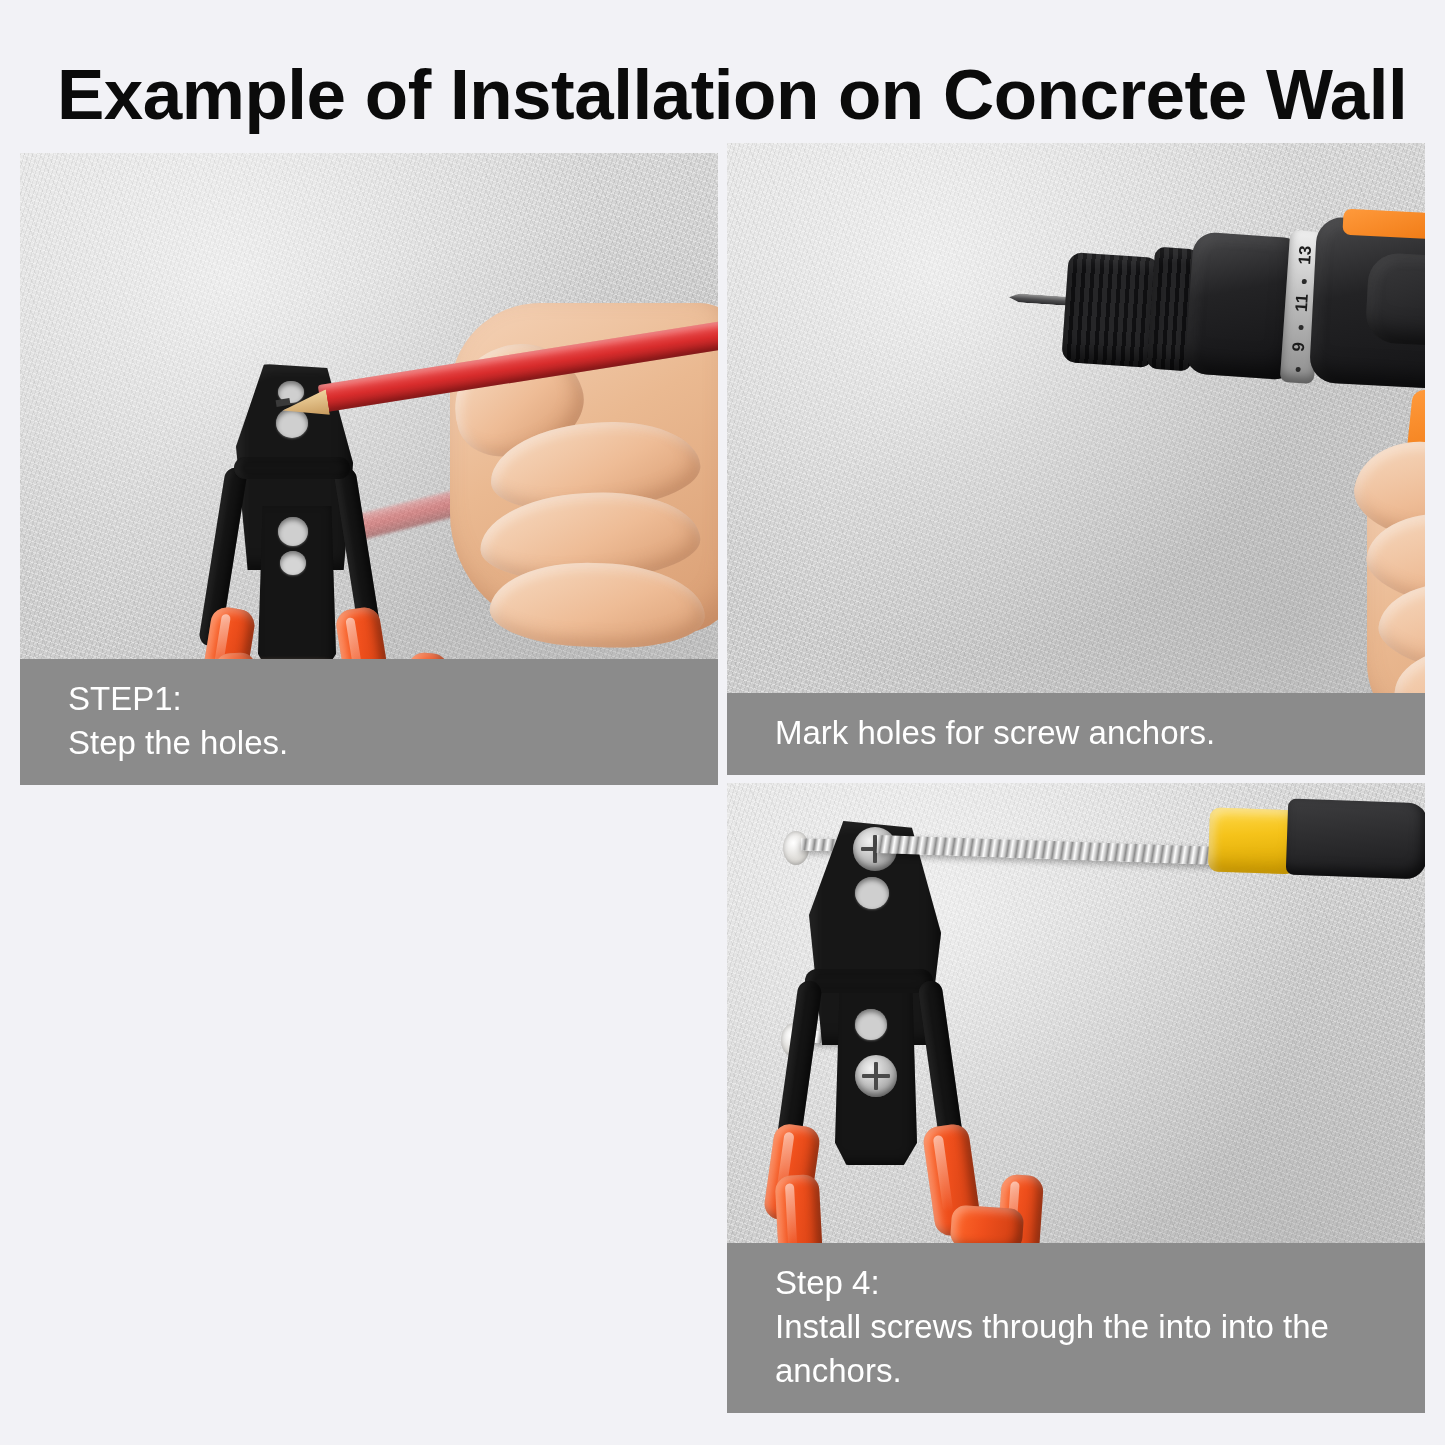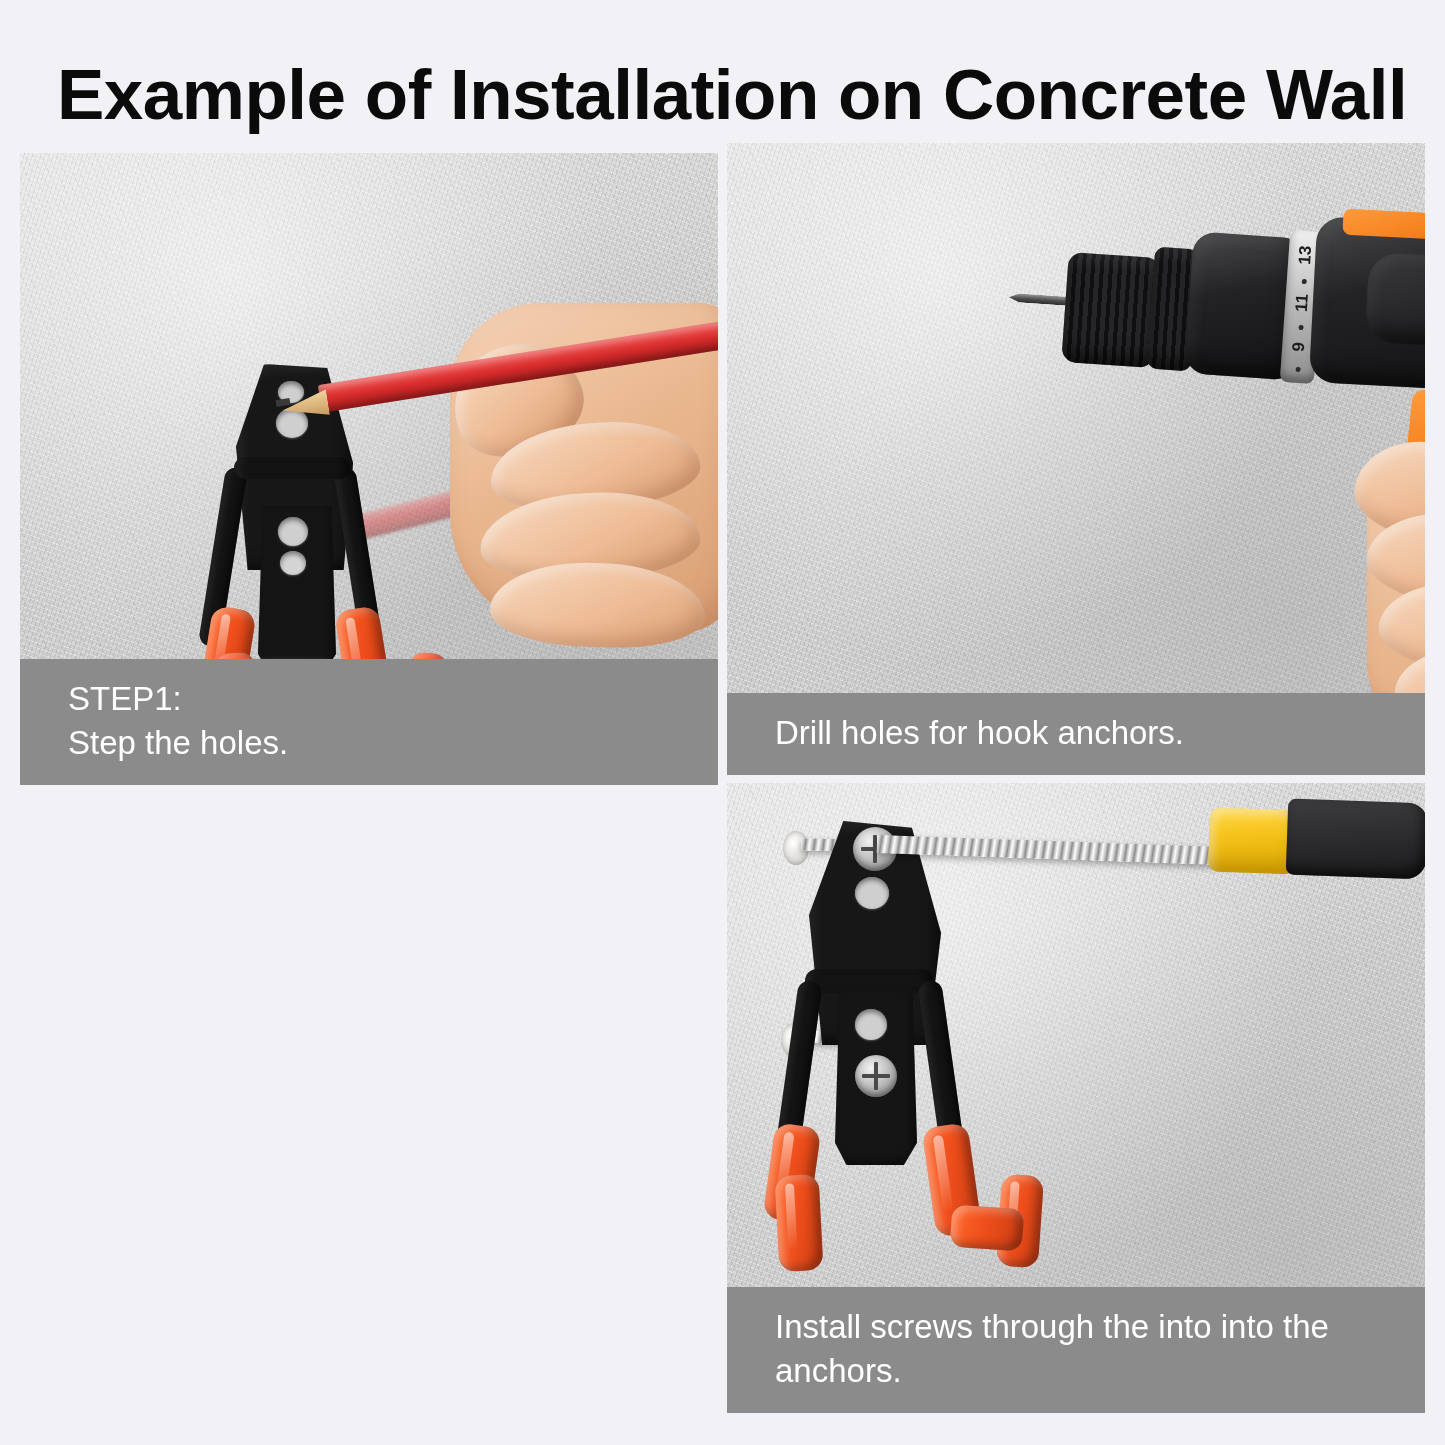--- a/index.html
+++ b/index.html
@@ -215,21 +215,21 @@
         <div class="accent-orange" style="left:682px;top:248px;width:46px;height:78px;border-radius:12px 6px 10px 16px;transform:rotate(6deg);"></div>
 
         <div class="hand" style="left:640px;top:300px;width:300px;height:300px;border-radius:70px 60px 40px 80px;"></div>
         <div class="finger" style="left:628px;top:300px;width:150px;height:96px;transform:rotate(10deg);"></div>
         <div class="finger" style="left:640px;top:372px;width:190px;height:92px;transform:rotate(8deg);"></div>
         <div class="finger" style="left:652px;top:440px;width:196px;height:90px;transform:rotate(6deg);"></div>
         <div class="finger" style="left:668px;top:504px;width:180px;height:86px;transform:rotate(4deg);"></div>
       </div>
 
       <div class="caption">
-        <span class="ln">Drill holes for hook anchors.</span>
+        <span class="ln">Mark holes for screw anchors.</span>
       </div>
     </div>
 
 
     <div class="cell c4">
       <div class="photo">
         <div class="wall"></div>
 
         <div class="anchor-flush" style="left:56px;top:48px;width:26px;height:34px;"></div>
         <div class="screw-shaft" style="left:74px;top:56px;width:60px;height:12px;transform:rotate(1deg);"></div>
@@ -266,18 +266,19 @@
           <span class="x2" style="left:19px;top:7px;width:4px;height:28px;"></span>
         </div>
 
         <div class="screw-shaft" style="left:150px;top:52px;width:350px;height:18px;transform:rotate(2deg);transform-origin:left center;"></div>
 
         <div class="sd-handle" style="left:482px;top:26px;width:92px;height:64px;transform:rotate(2deg);"></div>
         <div class="sd-handle-dark" style="left:560px;top:18px;width:140px;height:76px;transform:rotate(2deg);"></div>
       </div>
 
       <div class="caption">
+        <span class="ln">Step 4:</span>
         <span class="ln">Install screws through the into into the anchors.</span>
       </div>
     </div>
 
   </div>
 </div>
 
 </body></html>

